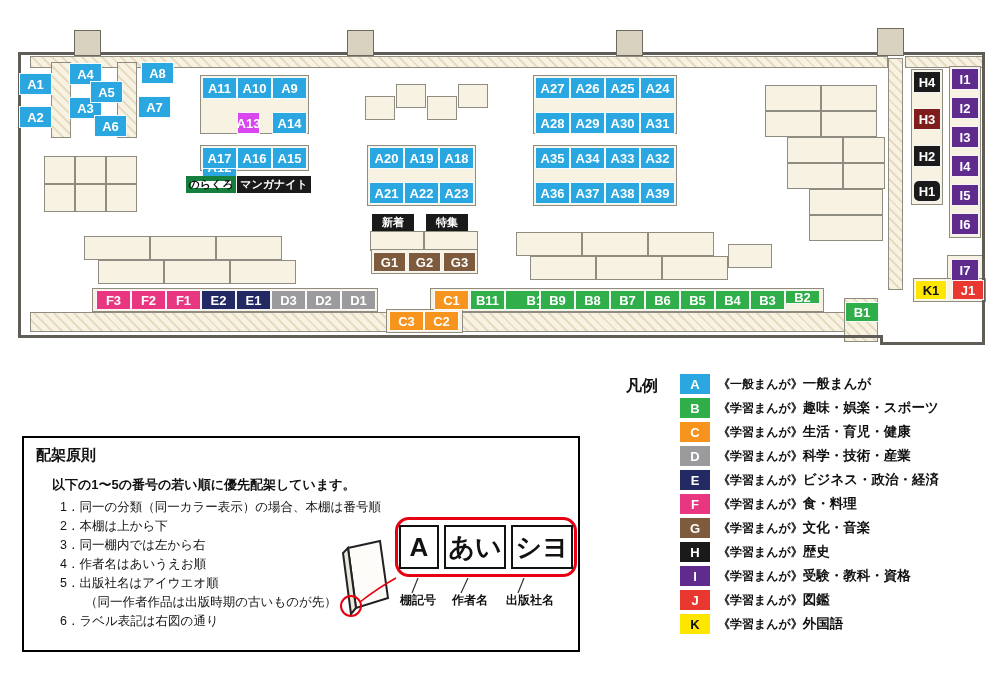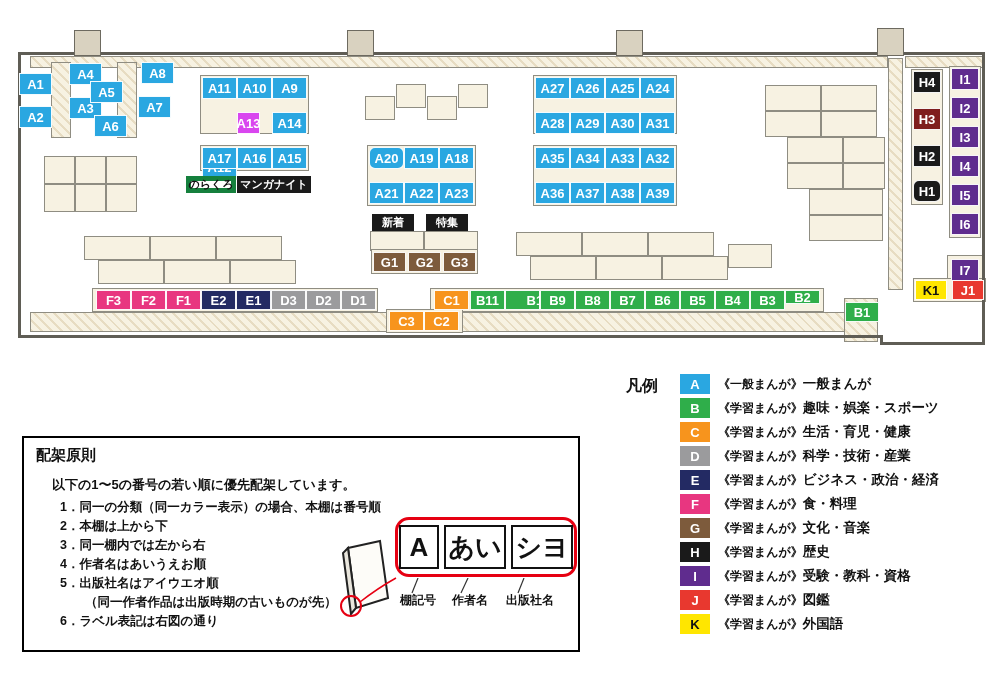--- a/index.html
+++ b/index.html
@@ -26,21 +26,21 @@
   .lletter{width:30px;height:20px;display:flex;align-items:center;justify-content:center;
            color:#fff;font-weight:bold;font-size:13px;flex:0 0 30px;}
   .lseries{font-size:12px;font-weight:bold;margin-left:8px;color:#111;white-space:nowrap;}
   .lcat{font-size:13.5px;font-weight:bold;color:#111;white-space:nowrap;}
   
   .principles{position:absolute;left:22px;top:436px;width:558px;height:216px;
               border:2px solid #000;background:#fff;box-sizing:border-box;}
   .p-title{position:absolute;left:36px;top:446px;font-size:15px;font-weight:bold;color:#111;}
   .p-intro{position:absolute;left:52px;top:476px;font-size:13px;font-weight:bold;color:#111;white-space:nowrap;}
   #p-items{position:absolute;left:60px;top:498px;}
-  .p-item{font-size:12.5px;font-weight:bold;color:#111;line-height:19px;white-space:nowrap;}
+  .p-item{font-size:12.5px;font-weight:normal;color:#111;line-height:19px;white-space:nowrap;}
   
   .ex-frame{position:absolute;left:395px;top:517px;width:182px;height:60px;border:3px solid #e60012;
             border-radius:14px;background:#fff;display:flex;align-items:center;justify-content:center;
             gap:5px;box-sizing:border-box;}
   .ex-box{height:44px;border:2px solid #111;display:flex;align-items:center;justify-content:center;
           font-size:26px;font-weight:bold;color:#111;box-sizing:border-box;background:#fff;white-space:nowrap;}
   .ex-caps{position:absolute;left:400px;top:592px;width:190px;height:16px;}
   .ex-cap{position:absolute;top:0;font-size:12px;font-weight:bold;color:#111;white-space:nowrap;}
   svg{display:block;}
 </style>
@@ -125,21 +125,21 @@
       <div class="slabel" style="background: rgb(42, 167, 225); left: 138px; top: 96px; width: 33px; height: 22px;">A7</div>
       <div class="slabel" style="background: rgb(42, 167, 225); left: 202px; top: 77px; width: 35px; height: 22px;">A11</div>
       <div class="slabel" style="background: rgb(42, 167, 225); left: 237px; top: 77px; width: 35px; height: 22px;">A10</div>
       <div class="slabel" style="background: rgb(42, 167, 225); left: 272px; top: 77px; width: 35px; height: 22px;">A9</div>
       <div class="slabel" style="background: rgb(42, 167, 225); left: 202px; top: 112px; width: 35px; height: 22px; margin-top: 44px;">A12</div>
       <div class="slabel" style="background: #d946ef; left: 237px; top: 112px; width: 23px; height: 22px;">A13</div>
       <div class="slabel" style="background: rgb(42, 167, 225); left: 272px; top: 112px; width: 35px; height: 22px;">A14</div>
       <div class="slabel" style="background: rgb(42, 167, 225); left: 202px; top: 147px; width: 35px; height: 22px;">A17</div>
       <div class="slabel" style="background: rgb(42, 167, 225); left: 237px; top: 147px; width: 35px; height: 22px;">A16</div>
       <div class="slabel" style="background: rgb(42, 167, 225); left: 272px; top: 147px; width: 35px; height: 22px;">A15</div>
-      <div class="slabel" style="background: rgb(42, 167, 225); left: 369px; top: 147px; width: 35px; height: 22px; border-radius: 6px;">A20</div>
+      <div class="slabel" style="background: rgb(42, 167, 225); left: 369px; top: 147px; width: 35px; height: 22px;">A20</div>
       <div class="slabel" style="background: rgb(42, 167, 225); left: 404px; top: 147px; width: 35px; height: 22px;">A19</div>
       <div class="slabel" style="background: rgb(42, 167, 225); left: 439px; top: 147px; width: 35px; height: 22px;">A18</div>
       <div class="slabel" style="background: rgb(42, 167, 225); left: 369px; top: 182px; width: 35px; height: 22px;">A21</div>
       <div class="slabel" style="background: rgb(42, 167, 225); left: 404px; top: 182px; width: 35px; height: 22px;">A22</div>
       <div class="slabel" style="background: rgb(42, 167, 225); left: 439px; top: 182px; width: 35px; height: 22px;">A23</div>
       <div class="slabel" style="background: rgb(42, 167, 225); left: 535px; top: 77px; width: 35px; height: 22px;">A27</div>
       <div class="slabel" style="background: rgb(42, 167, 225); left: 570px; top: 77px; width: 35px; height: 22px;">A26</div>
       <div class="slabel" style="background: rgb(42, 167, 225); left: 605px; top: 77px; width: 35px; height: 22px;">A25</div>
       <div class="slabel" style="background: rgb(42, 167, 225); left: 640px; top: 77px; width: 35px; height: 22px;">A24</div>
       <div class="slabel" style="background: rgb(42, 167, 225); left: 535px; top: 112px; width: 35px; height: 22px;">A28</div>

